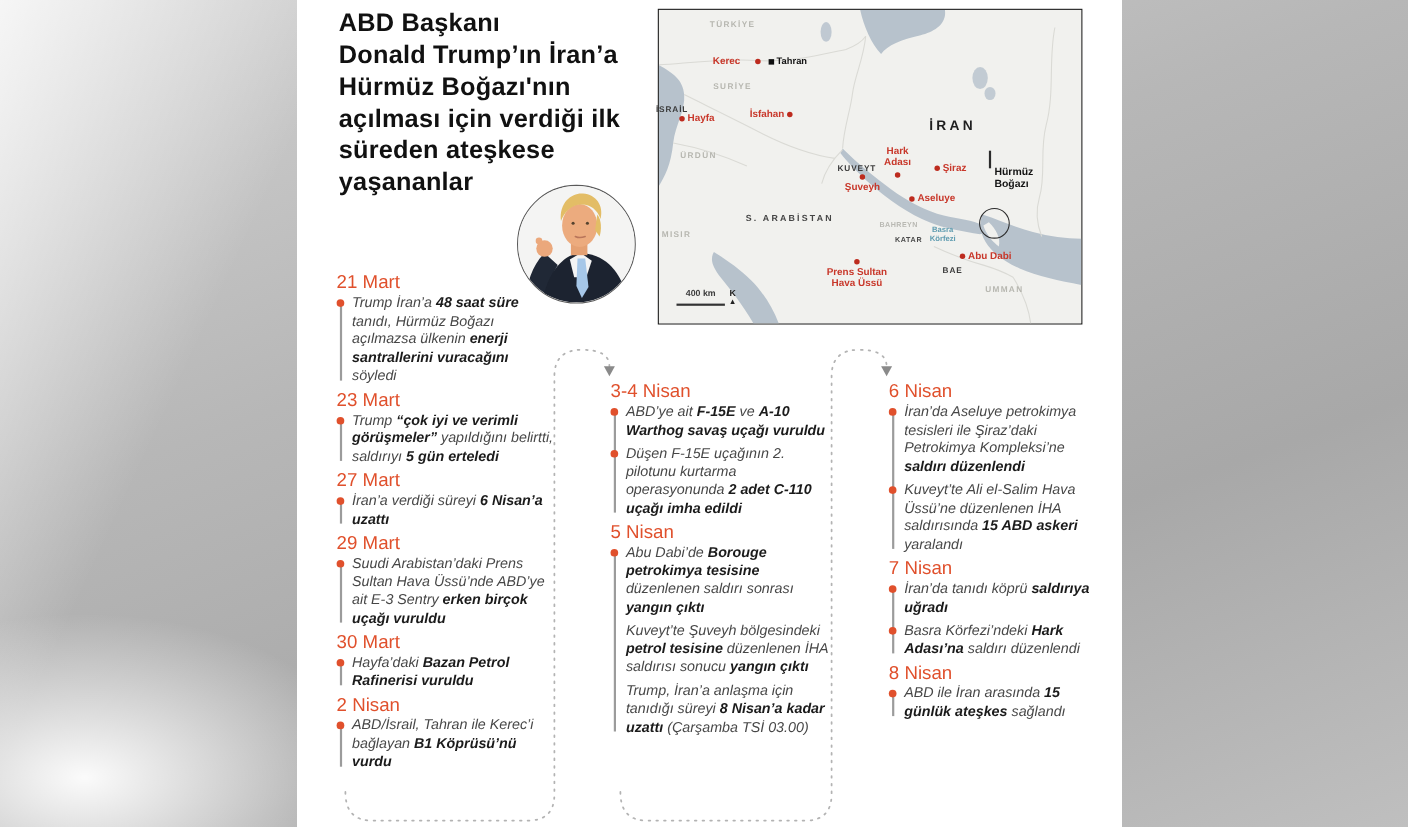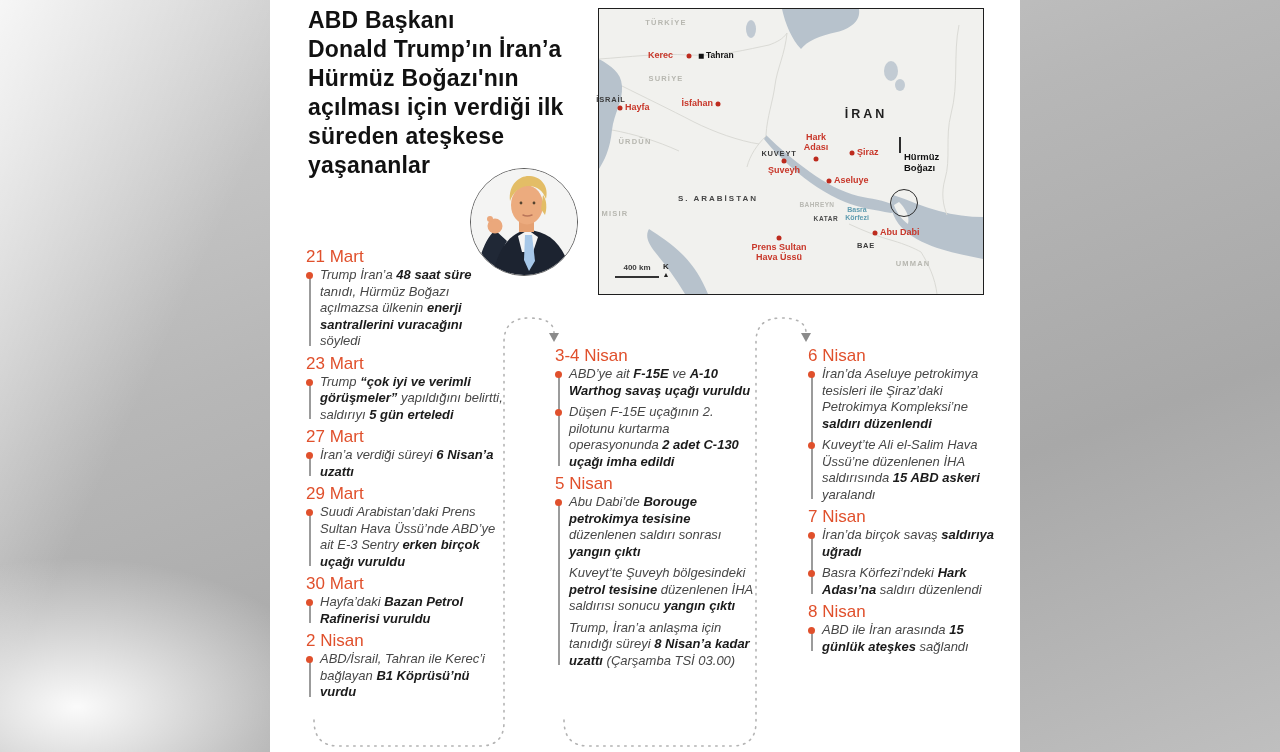--- a/index.html
+++ b/index.html
@@ -225,21 +225,21 @@
           <p class="tl-para has-dot"><span>ABD/İsrail, Tahran ile Kerec’i bağlayan </span><strong>B1 Köprüsü’nü vurdu</strong></p>
         </div>
       </div>
     </div>
   <div class="tl-col" id="col-2">
       <div class="tl-section">
         <div class="tl-date">3-4 Nisan</div>
         <div class="tl-body">
           <div class="tl-rail"></div>
           <p class="tl-para has-dot"><span>ABD’ye ait </span><strong>F-15E</strong><span> ve </span><strong>A-10 Warthog savaş uçağı vuruldu</strong></p>
-          <p class="tl-para has-dot"><span>Düşen F-15E uçağının 2. pilotunu kurtarma operasyonunda </span><strong>2 adet C-130 uçağı imha edildi</strong></p>
+          <p class="tl-para has-dot"><span>Düşen F-15E uçağının 2. pilotunu kurtarma operasyonunda </span><strong>2 adet C-110 uçağı imha edildi</strong></p>
         </div>
       </div>
       <div class="tl-section">
         <div class="tl-date">5 Nisan</div>
         <div class="tl-body">
           <div class="tl-rail"></div>
           <p class="tl-para has-dot"><span>Abu Dabi’de </span><strong>Borouge petrokimya tesisine</strong><span> düzenlenen saldırı sonrası </span><strong>yangın çıktı</strong></p>
           <p class="tl-para"><span>Kuveyt’te Şuveyh bölgesindeki </span><strong>petrol tesisine</strong><span> düzenlenen İHA saldırısı sonucu </span><strong>yangın çıktı</strong></p>
           <p class="tl-para"><span>Trump, İran’a anlaşma için tanıdığı süreyi </span><strong>8 Nisan’a kadar uzattı</strong><span> (Çarşamba TSİ 03.00)</span></p>
         </div>
@@ -251,21 +251,21 @@
         <div class="tl-body">
           <div class="tl-rail"></div>
           <p class="tl-para has-dot"><span>İran’da Aseluye petrokimya tesisleri ile Şiraz’daki Petrokimya Kompleksi’ne </span><strong>saldırı düzenlendi</strong></p>
           <p class="tl-para has-dot"><span>Kuveyt’te Ali el-Salim Hava Üssü’ne düzenlenen İHA saldırısında </span><strong>15 ABD askeri</strong><span> yaralandı</span></p>
         </div>
       </div>
       <div class="tl-section">
         <div class="tl-date">7 Nisan</div>
         <div class="tl-body">
           <div class="tl-rail"></div>
-          <p class="tl-para has-dot"><span>İran’da birçok savaş </span><strong>saldırıya uğradı</strong></p>
+          <p class="tl-para has-dot"><span>İran’da tanıdı köprü </span><strong>saldırıya uğradı</strong></p>
           <p class="tl-para has-dot"><span>Basra Körfezi’ndeki </span><strong>Hark Adası’na</strong><span> saldırı düzenlendi</span></p>
         </div>
       </div>
       <div class="tl-section">
         <div class="tl-date">8 Nisan</div>
         <div class="tl-body">
           <div class="tl-rail"></div>
           <p class="tl-para has-dot"><span>ABD ile İran arasında </span><strong>15 günlük ateşkes</strong><span> sağlandı</span></p>
         </div>
       </div>

